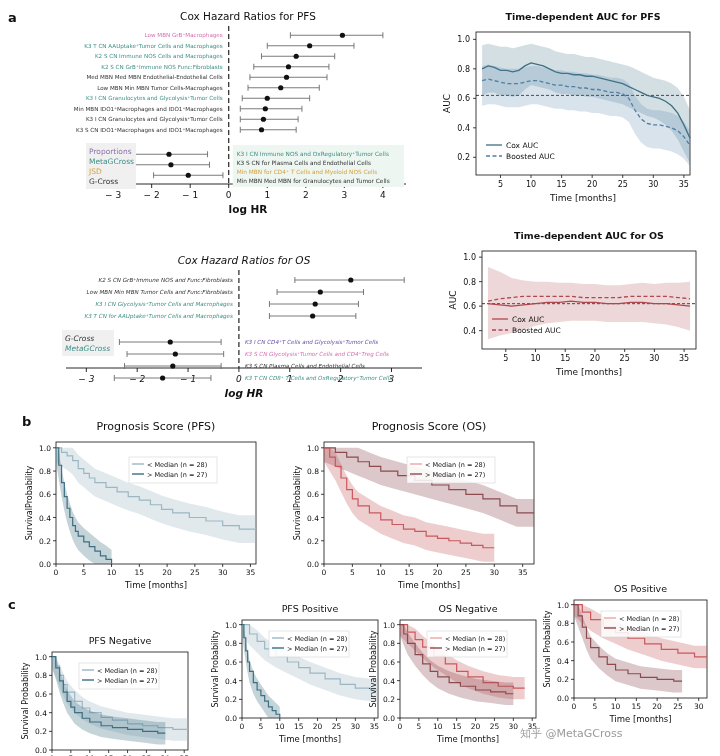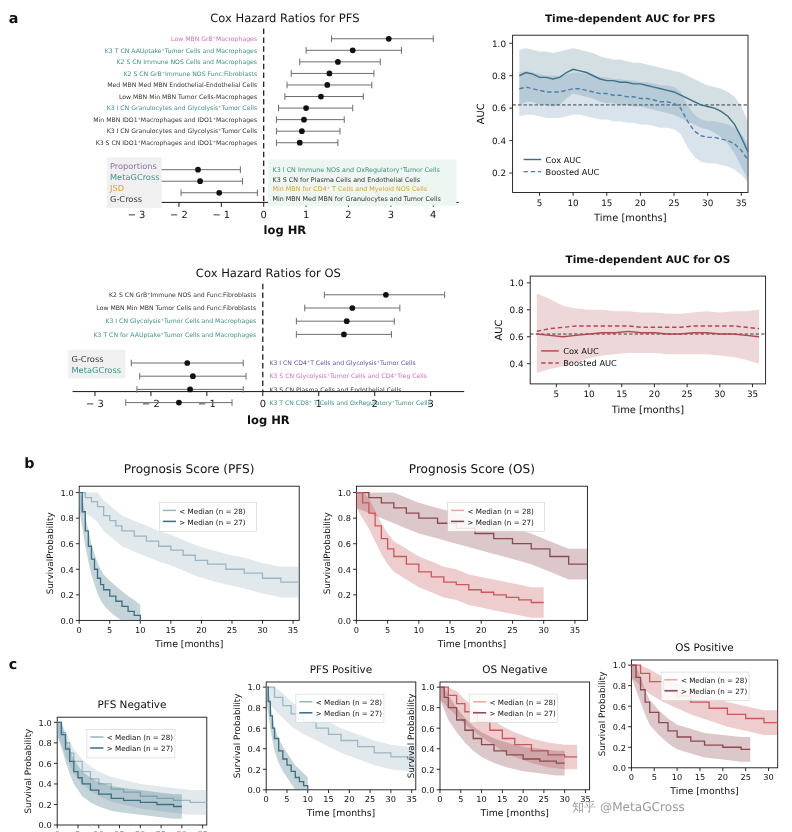--- a/index.html
+++ b/index.html
@@ -8,21 +8,21 @@
   svg{display:block;overflow:visible;}
   .forestbox{position:absolute;}
 </style>
 </head>
 <body>
 
 <div class="panel-letter" style="left:8px;top:10px;">a</div>
 <div class="panel-letter" style="left:22px;top:414px;">b</div>
 <div class="panel-letter" style="left:8px;top:597px;">c</div>
 
-<div id="forest-pfs" class="forestbox" style="left:13px;top:8px;width:410px;height:212px;">
+<div id="forest-pfs" class="forestbox" style="left:2px;top:8px;width:410px;height:212px;">
     <svg width="410" height="212">
       <text x="246" y="12" font-size="10.5" text-anchor="middle" fill="#111" font-family="&quot;DejaVu Sans&quot;, sans-serif" font-weight="normal">Cox Hazard Ratios for PFS</text>
       <line x1="88" y1="176" x2="404" y2="176" stroke="#111" stroke-width="0.9"></line>
       <line x1="111.1219512195122" y1="176" x2="111.1219512195122" y2="180" stroke="#111" stroke-width="0.9"></line>
       <text x="111.1219512195122" y="190" font-size="9" text-anchor="middle" fill="#111" font-family="&quot;DejaVu Sans&quot;, sans-serif">− 3</text>
       <line x1="149.65853658536588" y1="176" x2="149.65853658536588" y2="180" stroke="#111" stroke-width="0.9"></line>
       <text x="149.65853658536588" y="190" font-size="9" text-anchor="middle" fill="#111" font-family="&quot;DejaVu Sans&quot;, sans-serif">− 2</text>
       <line x1="188.19512195121953" y1="176" x2="188.19512195121953" y2="180" stroke="#111" stroke-width="0.9"></line>
       <text x="188.19512195121953" y="190" font-size="9" text-anchor="middle" fill="#111" font-family="&quot;DejaVu Sans&quot;, sans-serif">− 1</text>
       <line x1="226.7317073170732" y1="176" x2="226.7317073170732" y2="180" stroke="#111" stroke-width="0.9"></line>
@@ -107,21 +107,21 @@
       <text x="234.7317073170732" y="157" font-size="5.8" text-anchor="start" fill="#333333" font-family="&quot;DejaVu Sans&quot;, sans-serif">K3 S CN for Plasma Cells and Endothelial Cells</text>
       <text x="234.7317073170732" y="166" font-size="5.8" text-anchor="start" fill="#d8a13a" font-family="&quot;DejaVu Sans&quot;, sans-serif">Min MBN for CD4⁺ T Cells and Myeloid NOS Cells</text>
       <text x="234.7317073170732" y="175" font-size="5.8" text-anchor="start" fill="#333333" font-family="&quot;DejaVu Sans&quot;, sans-serif">Min MBN Med MBN for Granulocytes and Tumor Cells</text>
       <rect x="84" y="135" width="50" height="46" fill="#f0f0f0" stroke="none"></rect>
       <text x="87" y="146" font-size="7.5" text-anchor="start" fill="#8a6fa8" font-family="&quot;DejaVu Sans&quot;, sans-serif">Proportions</text>
       <text x="87" y="156" font-size="7.5" text-anchor="start" fill="#3f8f86" font-family="&quot;DejaVu Sans&quot;, sans-serif">MetaGCross</text>
       <text x="87" y="166" font-size="7.5" text-anchor="start" fill="#d8a13a" font-family="&quot;DejaVu Sans&quot;, sans-serif">JSD</text>
       <text x="87" y="176" font-size="7.5" text-anchor="start" fill="#333333" font-family="&quot;DejaVu Sans&quot;, sans-serif">G-Cross</text>
     </svg>
   </div>
-<div id="auc-pfs" class="forestbox" style="left:422px;top:8px;width:270px;height:205px;">
+<div id="auc-pfs" class="forestbox" style="left:432px;top:8px;width:270px;height:205px;">
     <svg width="270" height="205">
       <text x="151" y="12" font-size="9.5" text-anchor="middle" fill="#111" font-family="&quot;DejaVu Sans&quot;, sans-serif" font-weight="bold">Time-dependent AUC for PFS</text>
       <rect x="44" y="24" width="214" height="143" fill="none" stroke="#111" stroke-width="0.8"></rect>
       <line x1="68.45714285714286" y1="167" x2="68.45714285714286" y2="170" stroke="#111" stroke-width="0.8"></line>
       <text x="68.45714285714286" y="179" font-size="8" text-anchor="middle" fill="#111" font-family="&quot;DejaVu Sans&quot;, sans-serif">5</text>
       <line x1="99.02857142857142" y1="167" x2="99.02857142857142" y2="170" stroke="#111" stroke-width="0.8"></line>
       <text x="99.02857142857142" y="179" font-size="8" text-anchor="middle" fill="#111" font-family="&quot;DejaVu Sans&quot;, sans-serif">10</text>
       <line x1="129.60000000000002" y1="167" x2="129.60000000000002" y2="170" stroke="#111" stroke-width="0.8"></line>
       <text x="129.60000000000002" y="179" font-size="8" text-anchor="middle" fill="#111" font-family="&quot;DejaVu Sans&quot;, sans-serif">15</text>
       <line x1="160.17142857142858" y1="167" x2="160.17142857142858" y2="170" stroke="#111" stroke-width="0.8"></line>
@@ -148,21 +148,21 @@
       <polygon points="50.114285714285714,37.26804123711341 56.22857142857143,35.793814432989706 62.34285714285714,37.26804123711341 68.45714285714286,38.74226804123711 74.57142857142857,38.74226804123711 80.68571428571428,40.21649484536083 86.80000000000001,38.74226804123711 92.91428571428571,37.26804123711341 99.02857142857142,35.793814432989706 105.14285714285714,37.26804123711341 111.25714285714285,38.74226804123711 117.37142857142857,40.21649484536083 123.4857142857143,43.16494845360825 129.60000000000002,44.639175257731964 135.71428571428572,46.113402061855666 141.82857142857142,46.113402061855666 147.94285714285712,47.58762886597938 154.05714285714285,49.0618556701031 160.17142857142858,49.0618556701031 166.28571428571428,50.5360824742268 172.4,52.01030927835053 178.5142857142857,53.484536082474236 184.62857142857143,54.95876288659794 190.74285714285713,56.432989690721655 196.85714285714286,57.90721649484537 202.9714285714286,60.85567010309278 209.0857142857143,63.80412371134021 215.20000000000002,66.75257731958763 221.31428571428572,69.70103092783505 227.42857142857142,71.17525773195877 233.54285714285714,72.64948453608248 239.65714285714284,75.5979381443299 245.77142857142857,80.02061855670102 251.88571428571427,88.86597938144331 258,102.1340206185567 258,155.20618556701032 251.88571428571427,143.41237113402062 245.77142857142857,131.61855670103094 239.65714285714284,122.77319587628867 233.54285714285714,116.87628865979383 227.42857142857142,112.4536082474227 221.31428571428572,109.50515463917527 215.20000000000002,108.03092783505156 209.0857142857143,105.08247422680412 202.9714285714286,102.1340206185567 196.85714285714286,99.18556701030928 190.74285714285713,96.23711340206185 184.62857142857143,94.76288659793816 178.5142857142857,93.28865979381445 172.4,91.81443298969073 166.28571428571428,90.34020618556701 160.17142857142858,88.86597938144331 154.05714285714285,88.86597938144331 147.94285714285712,87.39175257731958 141.82857142857142,87.39175257731958 135.71428571428572,85.91752577319588 129.60000000000002,85.91752577319588 123.4857142857143,84.44329896907216 117.37142857142857,81.49484536082474 111.25714285714285,80.02061855670102 105.14285714285714,78.54639175257732 99.02857142857142,77.0721649484536 92.91428571428571,81.49484536082474 86.80000000000001,87.39175257731958 80.68571428571428,88.86597938144331 74.57142857142857,87.39175257731958 68.45714285714286,87.39175257731958 62.34285714285714,84.44329896907216 56.22857142857143,84.44329896907216 50.114285714285714,87.39175257731958 " fill="#3d6f82" fill-opacity="0.22" stroke="none"></polygon>
       <path d="M50.114285714285714,60.85567010309278L56.22857142857143,57.90721649484537L62.34285714285714,59.381443298969074L68.45714285714286,62.32989690721648L74.57142857142857,62.32989690721648L80.68571428571428,63.80412371134021L86.80000000000001,62.32989690721648L92.91428571428571,57.90721649484537L99.02857142857142,54.95876288659794L105.14285714285714,56.432989690721655L111.25714285714285,57.90721649484537L117.37142857142857,60.85567010309278L123.4857142857143,63.80412371134021L129.60000000000002,65.27835051546391L135.71428571428572,65.27835051546391L141.82857142857142,66.75257731958763L147.94285714285712,66.75257731958763L154.05714285714285,68.22680412371135L160.17142857142858,68.22680412371135L166.28571428571428,69.70103092783505L172.4,71.17525773195877L178.5142857142857,72.64948453608248L184.62857142857143,74.1237113402062L190.74285714285713,75.5979381443299L196.85714285714286,78.54639175257732L202.9714285714286,81.49484536082474L209.0857142857143,84.44329896907216L215.20000000000002,87.39175257731958L221.31428571428572,88.86597938144331L227.42857142857142,90.34020618556701L233.54285714285714,93.28865979381445L239.65714285714284,97.71134020618557L245.77142857142857,105.08247422680412L251.88571428571427,116.87628865979383L258,130.1443298969072" fill="none" stroke="#3d6f82" stroke-width="1.3"></path>
       <polygon points="50.114285714285714,57.90721649484537 56.22857142857143,56.432989690721655 62.34285714285714,57.90721649484537 68.45714285714286,59.38144329896909 74.57142857142857,60.85567010309279 80.68571428571428,60.85567010309279 86.80000000000001,60.85567010309279 92.91428571428571,59.38144329896909 99.02857142857142,57.90721649484537 105.14285714285714,57.90721649484537 111.25714285714285,59.38144329896909 117.37142857142857,60.85567010309279 123.4857142857143,62.32989690721651 129.60000000000002,62.32989690721651 135.71428571428572,63.80412371134021 141.82857142857142,63.80412371134021 147.94285714285712,65.27835051546391 154.05714285714285,65.27835051546391 160.17142857142858,66.75257731958763 166.28571428571428,66.75257731958763 172.4,68.22680412371135 178.5142857142857,69.70103092783505 184.62857142857143,69.70103092783505 190.74285714285713,71.17525773195877 196.85714285714286,75.5979381443299 202.9714285714286,87.39175257731958 209.0857142857143,96.23711340206185 215.20000000000002,100.659793814433 221.31428571428572,102.1340206185567 227.42857142857142,102.1340206185567 233.54285714285714,103.60824742268042 239.65714285714284,105.08247422680412 245.77142857142857,108.03092783505156 251.88571428571427,113.9278350515464 258,122.77319587628867 258,158.15463917525773 251.88571428571427,150.7835051546392 245.77142857142857,146.36082474226805 239.65714285714284,143.41237113402062 233.54285714285714,141.93814432989691 227.42857142857142,140.46391752577318 221.31428571428572,140.46391752577318 215.20000000000002,138.98969072164948 209.0857142857143,134.56701030927837 202.9714285714286,125.7216494845361 196.85714285714286,113.9278350515464 190.74285714285713,109.50515463917527 184.62857142857143,108.03092783505156 178.5142857142857,108.03092783505156 172.4,106.55670103092784 166.28571428571428,105.08247422680412 160.17142857142858,105.08247422680412 154.05714285714285,103.60824742268042 147.94285714285712,103.60824742268042 141.82857142857142,102.1340206185567 135.71428571428572,102.1340206185567 129.60000000000002,100.659793814433 123.4857142857143,100.659793814433 117.37142857142857,99.18556701030928 111.25714285714285,97.71134020618557 105.14285714285714,96.23711340206185 99.02857142857142,96.23711340206185 92.91428571428571,97.71134020618557 86.80000000000001,99.18556701030928 80.68571428571428,99.18556701030928 74.57142857142857,99.18556701030928 68.45714285714286,97.71134020618557 62.34285714285714,96.23711340206185 56.22857142857143,96.23711340206185 50.114285714285714,97.71134020618557 " fill="#4f7fa8" fill-opacity="0.22" stroke="none"></polygon>
       <path d="M50.114285714285714,72.64948453608248L56.22857142857143,71.17525773195877L62.34285714285714,72.64948453608248L68.45714285714286,74.1237113402062L74.57142857142857,75.5979381443299L80.68571428571428,75.5979381443299L86.80000000000001,75.5979381443299L92.91428571428571,74.1237113402062L99.02857142857142,72.64948453608248L105.14285714285714,72.64948453608248L111.25714285714285,74.1237113402062L117.37142857142857,75.5979381443299L123.4857142857143,77.0721649484536L129.60000000000002,77.0721649484536L135.71428571428572,78.54639175257732L141.82857142857142,78.54639175257732L147.94285714285712,80.02061855670102L154.05714285714285,80.02061855670102L160.17142857142858,81.49484536082474L166.28571428571428,81.49484536082474L172.4,82.96907216494846L178.5142857142857,84.44329896907216L184.62857142857143,84.44329896907216L190.74285714285713,85.91752577319588L196.85714285714286,90.34020618556701L202.9714285714286,102.1340206185567L209.0857142857143,110.97938144329896L215.20000000000002,115.40206185567011L221.31428571428572,116.87628865979383L227.42857142857142,116.87628865979383L233.54285714285714,118.35051546391753L239.65714285714284,119.82474226804123L245.77142857142857,122.77319587628867L251.88571428571427,128.6701030927835L258,137.51546391752578" fill="none" stroke="#4f7fa8" stroke-width="1.3" stroke-dasharray="4,2.5"></path>
       <line x1="54" y1="137" x2="70" y2="137" stroke="#3d6f82" stroke-width="1.3"></line>
       <text x="74" y="140" font-size="7.5" text-anchor="start" fill="#111" font-family="&quot;DejaVu Sans&quot;, sans-serif">Cox AUC</text>
       <line x1="54" y1="148" x2="70" y2="148" stroke="#4f7fa8" stroke-width="1.3" stroke-dasharray="4,2.5"></line>
       <text x="74" y="151" font-size="7.5" text-anchor="start" fill="#111" font-family="&quot;DejaVu Sans&quot;, sans-serif">Boosted AUC</text>
     </svg>
   </div>
-<div id="forest-os" class="forestbox" style="left:18px;top:240px;width:410px;height:152px;">
+<div id="forest-os" class="forestbox" style="left:18px;top:252px;width:410px;height:152px;font-style:italic;">
     <svg width="410" height="152">
       <text x="226" y="12" font-size="10.5" text-anchor="middle" fill="#111" font-family="&quot;DejaVu Sans&quot;, sans-serif" font-weight="normal">Cox Hazard Ratios for OS</text>
       <line x1="48" y1="116" x2="404" y2="116" stroke="#111" stroke-width="0.9"></line>
       <line x1="68.34285714285714" y1="116" x2="68.34285714285714" y2="120" stroke="#111" stroke-width="0.9"></line>
       <text x="68.34285714285714" y="130" font-size="9" text-anchor="middle" fill="#111" font-family="&quot;DejaVu Sans&quot;, sans-serif">− 3</text>
       <line x1="119.19999999999999" y1="116" x2="119.19999999999999" y2="120" stroke="#111" stroke-width="0.9"></line>
       <text x="119.19999999999999" y="130" font-size="9" text-anchor="middle" fill="#111" font-family="&quot;DejaVu Sans&quot;, sans-serif">− 2</text>
       <line x1="170.05714285714288" y1="116" x2="170.05714285714288" y2="120" stroke="#111" stroke-width="0.9"></line>
       <text x="170.05714285714288" y="130" font-size="9" text-anchor="middle" fill="#111" font-family="&quot;DejaVu Sans&quot;, sans-serif">− 1</text>
       <line x1="220.9142857142857" y1="116" x2="220.9142857142857" y2="120" stroke="#111" stroke-width="0.9"></line>
@@ -252,21 +252,21 @@
       <polygon points="49.94444444444444,39.925 61.83333333333333,44.825 73.72222222222223,50.95000000000002 85.61111111111111,53.39999999999999 97.5,54.625 109.3888888888889,54.625 121.27777777777777,55.849999999999994 133.16666666666669,55.849999999999994 145.05555555555554,57.075 156.94444444444446,57.075 168.83333333333334,58.3 180.7222222222222,58.3 192.61111111111111,57.075 204.5,55.849999999999994 216.38888888888889,57.075 228.2777777777778,55.849999999999994 240.16666666666666,55.849999999999994 252.05555555555554,54.625 252.05555555555554,103.625 240.16666666666666,99.95 228.2777777777778,97.5 216.38888888888889,96.275 204.5,95.05000000000001 192.61111111111111,95.05000000000001 180.7222222222222,95.05000000000001 168.83333333333334,95.05000000000001 156.94444444444446,93.825 145.05555555555554,93.825 133.16666666666669,93.825 121.27777777777777,95.05000000000001 109.3888888888889,96.275 97.5,98.725 85.61111111111111,102.4 73.72222222222223,106.075 61.83333333333333,108.525 49.94444444444444,112.2 " fill="#b0474e" fill-opacity="0.22" stroke="none"></polygon>
       <path d="M49.94444444444444,76.67500000000001L61.83333333333333,77.9L73.72222222222223,79.125L85.61111111111111,77.9L97.5,76.67500000000001L109.3888888888889,75.45L121.27777777777777,75.45L133.16666666666669,74.225L145.05555555555554,75.45L156.94444444444446,75.45L168.83333333333334,76.67500000000001L180.7222222222222,76.67500000000001L192.61111111111111,75.45L204.5,75.45L216.38888888888889,76.67500000000001L228.2777777777778,76.67500000000001L240.16666666666666,77.9L252.05555555555554,79.125" fill="none" stroke="#b0474e" stroke-width="1.3"></path>
       <path d="M49.94444444444444,74.225L61.83333333333333,71.775L73.72222222222223,70.55L85.61111111111111,69.325L97.5,69.325L109.3888888888889,69.325L121.27777777777777,69.325L133.16666666666669,69.325L145.05555555555554,70.55L156.94444444444446,70.55L168.83333333333334,70.55L180.7222222222222,70.55L192.61111111111111,69.325L204.5,69.325L216.38888888888889,69.325L228.2777777777778,69.325L240.16666666666666,70.55L252.05555555555554,71.775" fill="none" stroke="#b0474e" stroke-width="1.3" stroke-dasharray="4,2.5"></path>
       <line x1="54" y1="92" x2="70" y2="92" stroke="#b0474e" stroke-width="1.3"></line>
       <text x="74" y="95" font-size="7.5" text-anchor="start" fill="#111" font-family="&quot;DejaVu Sans&quot;, sans-serif">Cox AUC</text>
       <line x1="54" y1="103" x2="70" y2="103" stroke="#b0474e" stroke-width="1.3" stroke-dasharray="4,2.5"></line>
       <text x="74" y="106" font-size="7.5" text-anchor="start" fill="#111" font-family="&quot;DejaVu Sans&quot;, sans-serif">Boosted AUC</text>
     </svg>
   </div>
 
-<div id="km-b-0" class="forestbox" style="left:30px;top:418px;width:250px;height:180px;">
+<div id="km-b-0" class="forestbox" style="left:14px;top:418px;width:250px;height:180px;">
     <svg width="250" height="180">
       <text x="142" y="12" font-size="11" text-anchor="middle" fill="#111" font-family="&quot;DejaVu Sans&quot;, sans-serif">Prognosis Score (PFS)</text>
       <rect x="42" y="24" width="200" height="122" fill="none" stroke="#111" stroke-width="0.8"></rect>
       <line x1="42" y1="146" x2="42" y2="149" stroke="#111" stroke-width="0.8"></line>
       <text x="42" y="157" font-size="7.5" text-anchor="middle" fill="#111" font-family="&quot;DejaVu Sans&quot;, sans-serif">0</text>
       <line x1="69.77777777777777" y1="146" x2="69.77777777777777" y2="149" stroke="#111" stroke-width="0.8"></line>
       <text x="69.77777777777777" y="157" font-size="7.5" text-anchor="middle" fill="#111" font-family="&quot;DejaVu Sans&quot;, sans-serif">5</text>
       <line x1="97.55555555555556" y1="146" x2="97.55555555555556" y2="149" stroke="#111" stroke-width="0.8"></line>
       <text x="97.55555555555556" y="157" font-size="7.5" text-anchor="middle" fill="#111" font-family="&quot;DejaVu Sans&quot;, sans-serif">10</text>
       <line x1="125.33333333333334" y1="146" x2="125.33333333333334" y2="149" stroke="#111" stroke-width="0.8"></line>

